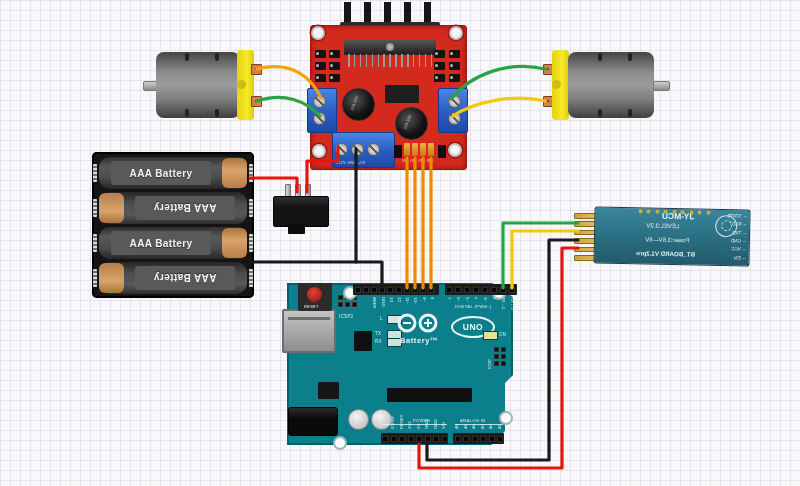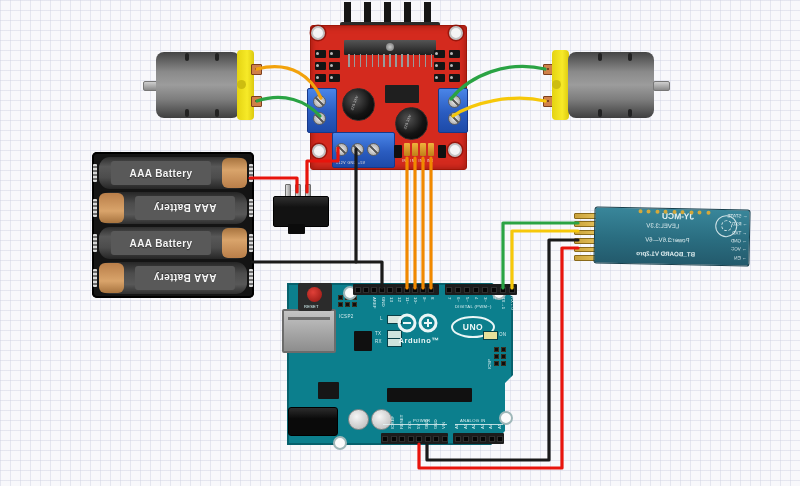--- a/index.html
+++ b/index.html
@@ -267,21 +267,21 @@
     <div class="led" style="left:107px;top:63px;background:#cfe3dc"></div>
     <div id="ard-logo">
       <svg width="52" height="22" viewBox="0 0 52 22">
         <circle cx="15" cy="11" r="8" fill="none" stroke="#eaf6f6" stroke-width="3"></circle>
         <circle cx="36" cy="11" r="8" fill="none" stroke="#eaf6f6" stroke-width="3"></circle>
         <rect x="11" y="10" width="8" height="2" fill="#eaf6f6"></rect>
         <rect x="32" y="10" width="8" height="2" fill="#eaf6f6"></rect>
         <rect x="35" y="7" width="2" height="8" fill="#eaf6f6"></rect>
       </svg>
     </div>
-    <div id="brand">Arduino™</div>
+    <div id="brand">Battery™</div>
     <div id="uno-oval">UNO</div>
     <div class="led" style="left:203px;top:56px;background:#e8e09a"></div>
     <div class="slabel" style="left:219px;top:57px">ON</div>
     <div class="icsp-grid" id="icsp-grid" style="left:214px;top:72px;grid-template-columns:repeat(2,5px)">
         <div class="icsp-dot"></div>
         <div class="icsp-dot"></div>
         <div class="icsp-dot"></div>
         <div class="icsp-dot"></div>
         <div class="icsp-dot"></div>
         <div class="icsp-dot"></div>

